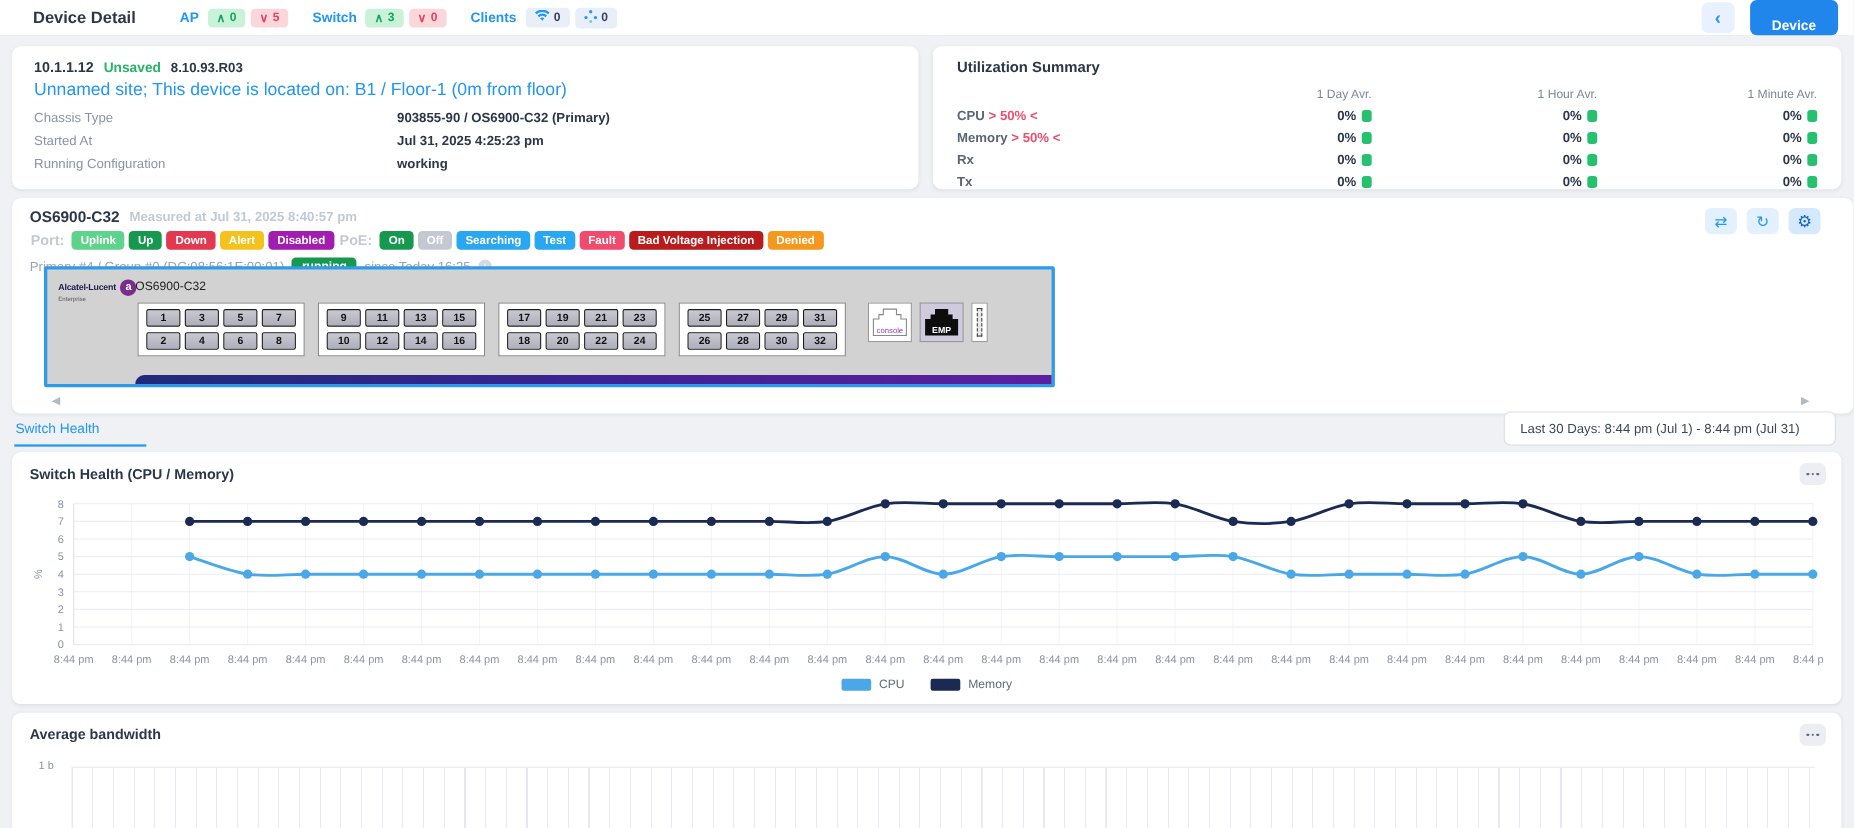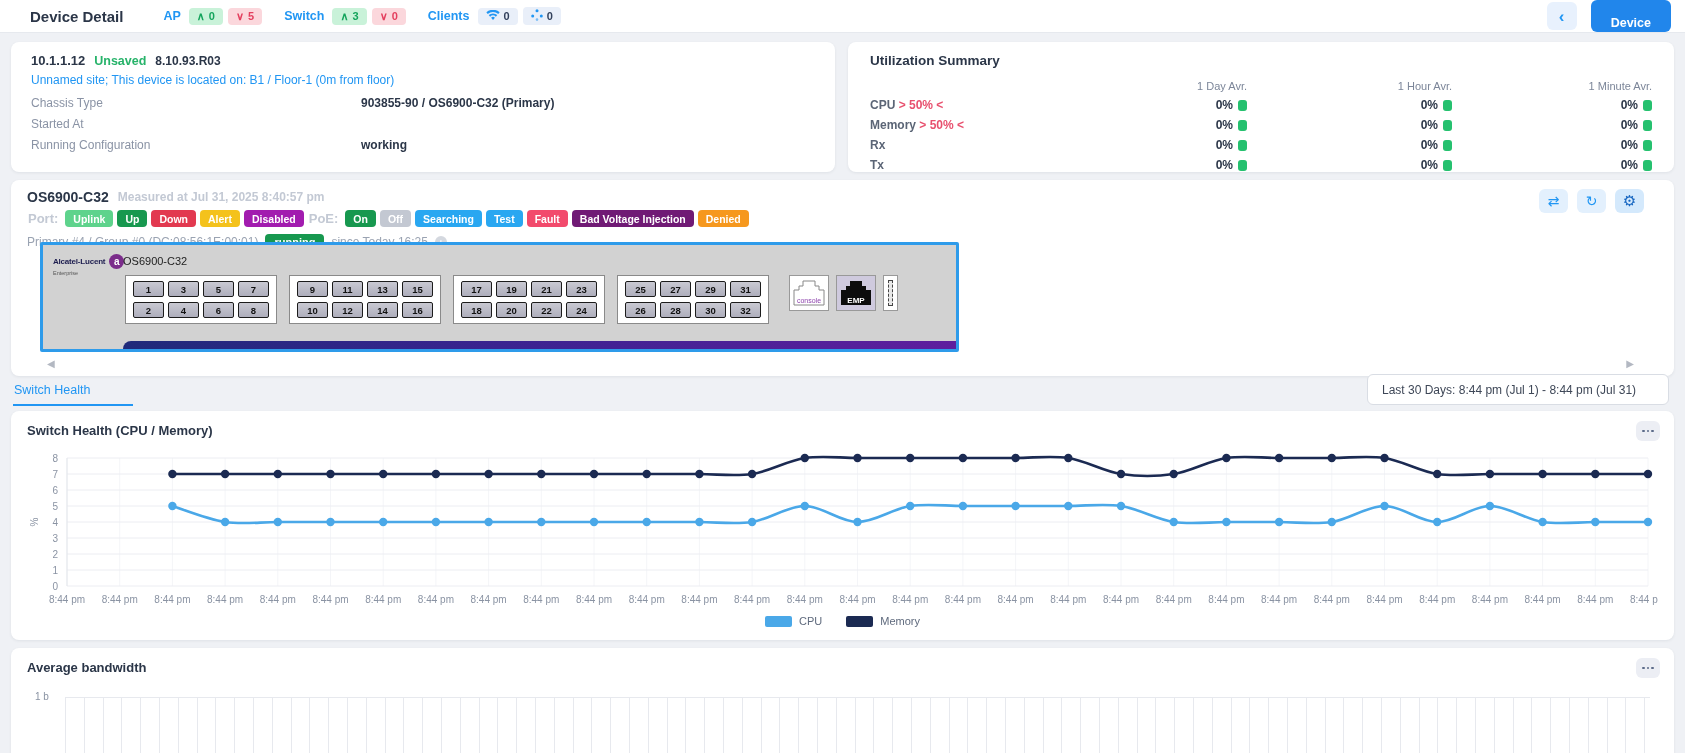--- a/index.html
+++ b/index.html
@@ -22,31 +22,31 @@
     color:#2196f3; font-size:17px; font-weight:bold; cursor:pointer; margin-right:14px;
     display:flex; align-items:center; justify-content:center; line-height:1; }
   .device-btn { height:30px; padding:16px 20px; background:#2186eb; border:none; border-radius:6px;
     color:#fff; font-size:12.5px; font-weight:bold; cursor:pointer; }
 
   
   .panel { position:absolute; background:#fff; border-radius:8px;
     box-shadow:0 1px 3px rgba(40,50,70,.08); }
   .pnl-info   { top:42px; left:11px;  width:824px; height:130px; padding:11px 20px; }
   .pnl-util   { top:42px; left:848px; right:11px;  height:130px; padding:11px 22px; }
-  .pnl-switch { top:180px; left:11px; right:11px;  height:196px; padding:9px 16px; }
+  .pnl-switch { top:180px; left:11px; right:0;  height:196px; padding:9px 16px; }
   .pnl-chart1 { top:411px; left:11px; right:11px;  height:229px; padding:12px 16px; }
   .pnl-chart2 { top:648px; left:11px; right:11px;  height:190px; padding:12px 16px; }
 
   
   .ip-line { display:flex; align-items:baseline; gap:9px; font-size:13px; }
   .ip { font-weight:bold; color:#2b3648; }
   .unsaved { color:#27b36a; font-weight:bold; font-size:12.5px; }
   .fw { color:#2b3648; font-size:12px; font-weight:bold; }
   .dev-name { font-size:15px; font-weight:bold; color:#2b3648; margin-top:7px; }
-  .dev-loc { font-size:12px; color:#2196f3; margin-top:5px; cursor:pointer; }
+  .dev-loc { font-size:16px; color:#2196f3; margin-top:5px; cursor:pointer; }
   .info-rows { margin-top:9px; }
   .info-row { display:grid; grid-template-columns:330px 1fr; margin-bottom:7px; font-size:12px; }
   .info-label { color:#8a93a5; }
   .info-value { color:#2b3648; font-weight:bold; }
 
   
   .util-title { font-size:13.5px; font-weight:bold; color:#2b3648; margin-bottom:12px; }
   .util-row { display:grid; grid-template-columns:1fr 195px 205px 200px; align-items:center;
     margin-bottom:6px; font-size:12px; }
   .util-head .util-col { color:#7c8699; font-size:11px; font-weight:normal; }
@@ -194,20 +194,21 @@
     <span class="fw">8.10.93.R03</span>
   </div>
   <div class="dev-loc">Unnamed site; This device is located on: B1 / Floor-1 (0m from floor)</div>
   <div class="info-rows">
       <div class="info-row">
         <span class="info-label">Chassis Type</span>
         <span class="info-value">903855-90 / OS6900-C32 (Primary)</span>
       </div>
       <div class="info-row">
         <span class="info-label">Started At</span>
+        <span class="info-value">Jul 31, 2025 4:25:23 pm</span>
       </div>
       <div class="info-row">
         <span class="info-label">Running Configuration</span>
         <span class="info-value">working</span>
       </div>
     </div>
 </div>
 
 <div class="panel pnl-util">
   <div class="util-title">Utilization Summary</div>
@@ -271,21 +272,21 @@
         <span class="badge" style="background: rgb(244, 194, 28);">Alert</span>
         <span class="badge" style="background: #a21caf;">Disabled</span>
       </span>
     <span class="badge-cat">PoE:</span>
     <span style="display:flex;gap:4px;">
         <span class="badge" style="background: rgb(23, 152, 79);">On</span>
         <span class="badge" style="background: rgb(195, 200, 210);">Off</span>
         <span class="badge" style="background: rgb(41, 167, 241);">Searching</span>
         <span class="badge" style="background: rgb(41, 167, 241);">Test</span>
         <span class="badge" style="background: rgb(242, 74, 108);">Fault</span>
-        <span class="badge" style="background: #701a75;">Bad Voltage Injection</span>
+        <span class="badge" style="background: #b91c1c;">Bad Voltage Injection</span>
         <span class="badge" style="background: rgb(246, 152, 30);">Denied</span>
       </span>
   </div>
 
   <div class="chassis-line">
     <span>Primary #4 / Group #0 (DC:08:56:1E:00:01)</span>
     <span class="run-badge">running</span>
     <span>since Today 16:25</span>
     <span class="info-dot">i</span>
   </div>

